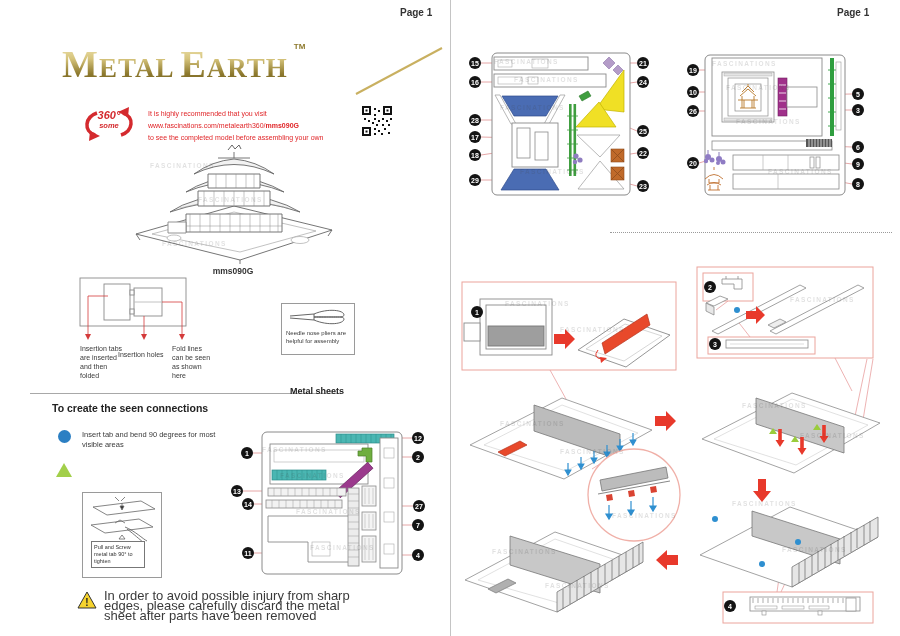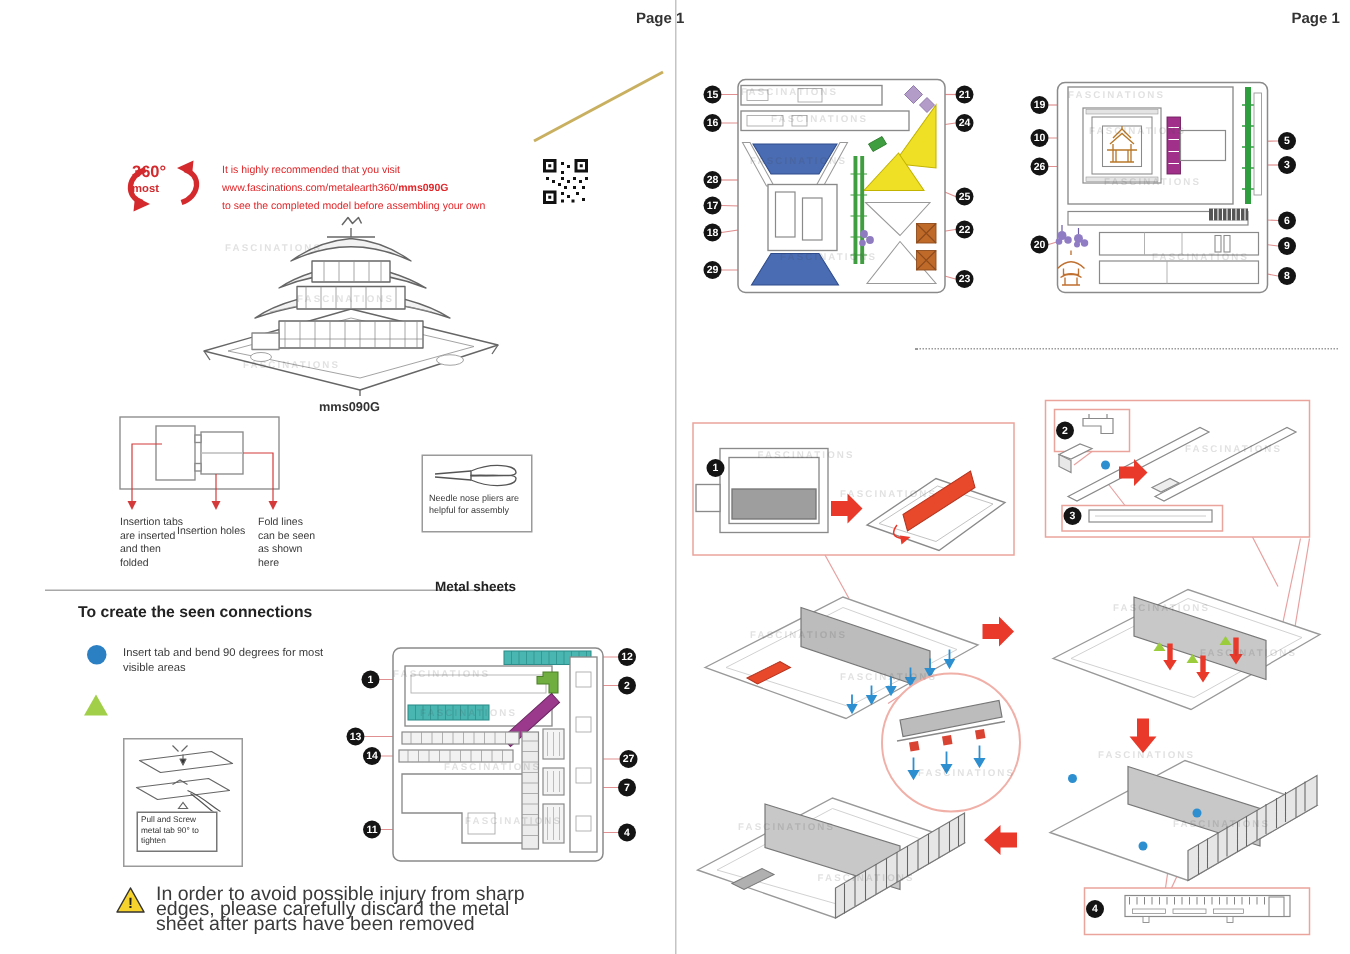--- a/index.html
+++ b/index.html
@@ -1,20 +1,20 @@
 <!DOCTYPE html>
 <html><head>
 <meta charset="utf-8">
 <style>
   html,body{margin:0;padding:0;background:#9a9a9a;}
   .canvas{position:relative;width:900px;height:636px;background:#ffffff;overflow:hidden;
           font-family:"Liberation Sans",sans-serif;color:#222;}
   .abs{position:absolute;}
   .vdiv{position:absolute;left:450px;top:0;width:1px;height:636px;background:#c4c4c4;}
-  .pghdr{position:absolute;font-size:10px;font-weight:bold;color:#333;margin-left:24px;}
+  .pghdr{position:absolute;font-size:10px;font-weight:bold;color:#333;}
   .logo-wrap{position:absolute;white-space:nowrap;}
   .logo-word{display:inline-block;font-family:"Liberation Serif",serif;font-weight:bold;
              text-transform:uppercase;font-size:27px;letter-spacing:1px;
              background:linear-gradient(180deg,#f3e9ba 0%,#d6c47c 38%,#8e7a2e 72%,#6d5b1e 100%);
              -webkit-background-clip:text;background-clip:text;color:transparent;margin-right:6px;}
   .logo-word::first-letter{font-size:38px;}
   .logo-tm{font-size:8px;color:#8e7a2e;font-weight:bold;vertical-align:28px;}
   .tagline{position:absolute;left:150px;top:88px;width:212px;text-align:right;
            font-size:13px;font-weight:bold;font-style:italic;color:#3a3a3a;letter-spacing:1px;}
   .red-sm{font-size:7px;line-height:12px;color:#e02528;}
@@ -26,44 +26,47 @@
       transform:translate(-50%,-50%);line-height:1;}
   .heading-sm{font-size:10.5px;font-weight:bold;color:#222;}
   .flow-heading{position:absolute;font-size:14.5px;color:#4a4a4a;letter-spacing:0.4px;}
   .dotline{position:absolute;border-top:1.5px dotted #9a9a9a;}
   .hrule{position:absolute;height:1px;background:#a8a8a8;}
   .tri-green{width:0;height:0;border-left:8px solid transparent;border-right:8px solid transparent;
              border-bottom:14px solid #a2cf4a;}
   .dot-blue{width:13px;height:13px;border-radius:50%;background:#2b7fc3;}
   .boxed{border:1px solid #9a9a9a;}
   .tipbox{position:absolute;border:1px solid #777;font-size:5.5px;line-height:7px;padding:2px;color:#333;background:#fff;}
-  .badge-txt{position:absolute;color:#d42a2e;font-weight:bold;}
+  .badge-txt{position:absolute;color:#d42a2e;text-align:center;font-style:italic;font-weight:bold;}
   .model-label{position:absolute;font-size:8.5px;font-weight:bold;color:#333;text-align:center;}
 </style>
 </head>
 <body>
 
 <div class="canvas">
 
   <div class="vdiv"></div>
   <div class="pghdr" style="left:400px;top:7px;">Page 1</div>
   <div class="pghdr" style="left:837px;top:7px;">Page 1</div>
 
+  <div class="logo-wrap" style="left:62px;top:42px;">
+    <span class="logo-word">Metal</span><span class="logo-word">Earth</span><sup class="logo-tm">TM</sup>
+  </div>
   <svg class="abs" style="left:352px;top:44px;" width="92" height="52">
     <line x1="4" y1="50" x2="90" y2="4" stroke="#c9b060" stroke-width="2"></line>
   </svg>
 
   <svg class="abs" style="left:80px;top:104px;" width="58" height="40">
     <path d="M17 9 C5 13 3 27 15 31" stroke="#d42a2e" stroke-width="3.5" fill="none"></path>
     <polygon points="10,27 20,32 9,37" fill="#d42a2e"></polygon>
     <path d="M41 31 C53 27 55 13 43 9" stroke="#d42a2e" stroke-width="3.5" fill="none"></path>
     <polygon points="48,13 38,8 49,3" fill="#d42a2e"></polygon>
   </svg>
   <div class="badge-txt" style="left:88px;top:109px;width:42px;font-size:11px;">360°</div>
-  <div class="badge-txt" style="left:88px;top:121px;width:42px;font-size:7.5px;">most</div>
+  <div class="badge-txt" style="left:88px;top:121px;width:42px;font-size:7.5px;">some</div>
 
   <div class="abs red-sm" style="left:148px;top:108px;width:212px;">
     <div>It is highly recommended that you visit</div>
     <div><span>www.fascinations.com/metalearth360/</span><b>mms090G</b></div>
     <div>to see the completed model before assembling your own</div>
   </div>
 
   <svg class="abs" style="left:362px;top:106px;" width="30" height="30">
     <rect x="0" y="0" width="30" height="30" fill="#fff"></rect>
     <g fill="#111">

